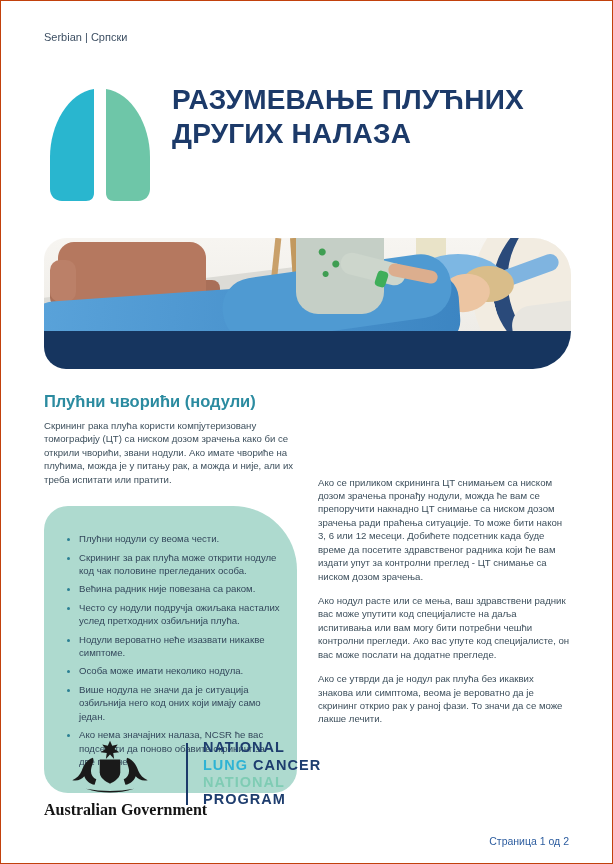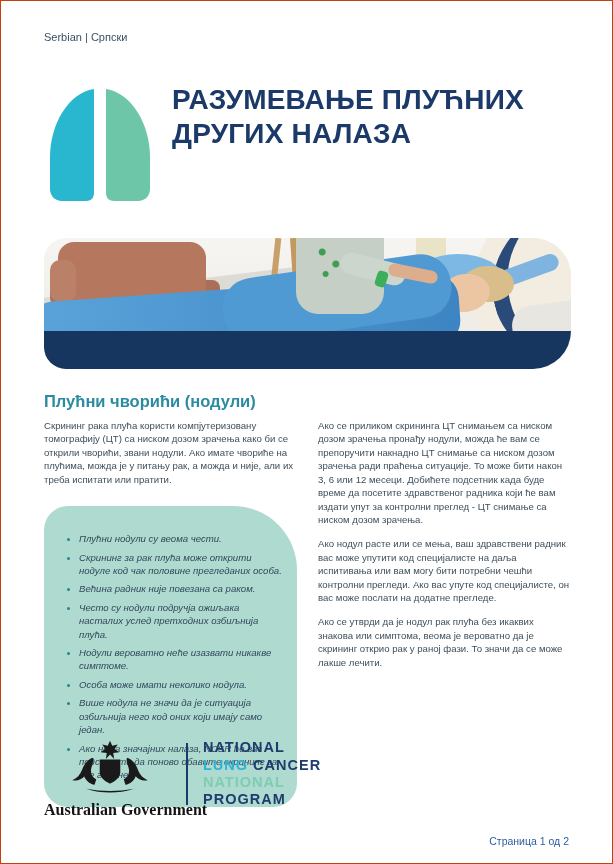--- a/index.html
+++ b/index.html
@@ -47,26 +47,26 @@
   .hair { left:418px; top:28px; width:52px; height:36px; background:#d9bd8a; border-radius:50%; }
   .face { left:396px; top:36px; width:50px; height:38px; background:#ecc5a2; border-radius:50%; transform:rotate(-9deg); }
   .arm-up { left:452px; top:24px; width:64px; height:17px; background:#7fb4e0; border-radius:10px; transform:rotate(-20deg); }
   .scanner-body { left:428px; top:-46px; width:200px; height:196px; background:#f2ece1; border-radius:50%; }
   .scanner-ring { left:448px; top:-34px; width:160px; height:160px; border-radius:50%;
     border-left:16px solid #2a4a7a; transform:rotate(-14deg); }
   .scanner-bed { left:468px; top:62px; width:130px; height:44px; background:#e8e6e0; border-radius:20px; transform:rotate(-7deg); }
 
   .section-heading { position:absolute; top:391px; left:43px; font-size:16.5px; font-weight:bold; color:#2b8ba0; }
 
-  .columns { position:absolute; top:418px; left:43px; width:527px; display:flex; gap:21px; }
+  .columns { position:absolute; top:418px; left:43px; width:527px; display:flex; gap:21px;align-items:center; }
   .col { width:253px; font-size:9.6px; line-height:1.4; color:#3d4f5c; }
   .col p { margin:0 0 11px; }
 
   .info-box { margin-top:20px; background:#aedacf; border-radius:24px 64px 24px 24px;
-    padding:26px 14px 20px 20px; color:#33475b;font-style:italic; }
+    padding:26px 14px 20px 20px; color:#33475b; }
   .info-box ul { margin:0; padding-left:15px; }
   .info-box li { margin-bottom:5px; }
   .info-box li::marker { color:#2a7f93; font-size:9px; }
 
   .footer { position:absolute; left:43px; bottom:44px; display:flex; align-items:center; }
   .crest { width:132px; text-align:center; }
   .crest svg { width:104px; height:60px; display:block; margin:0 auto; }
   .crest-label { font-family:"Liberation Serif", serif; font-weight:bold; font-size:16px; color:#141414; margin-top:2px; white-space:nowrap; }
   .divider { width:2px; height:62px; background:#1c3a69; margin:0 15px 10px 10px; }
   .program-logo { font-size:14.5px; font-weight:bold; letter-spacing:1px; line-height:1.2; color:#1e3d6e; margin-bottom:10px; }

